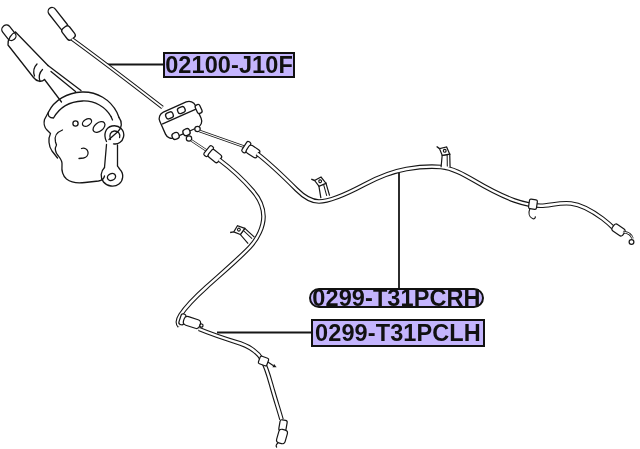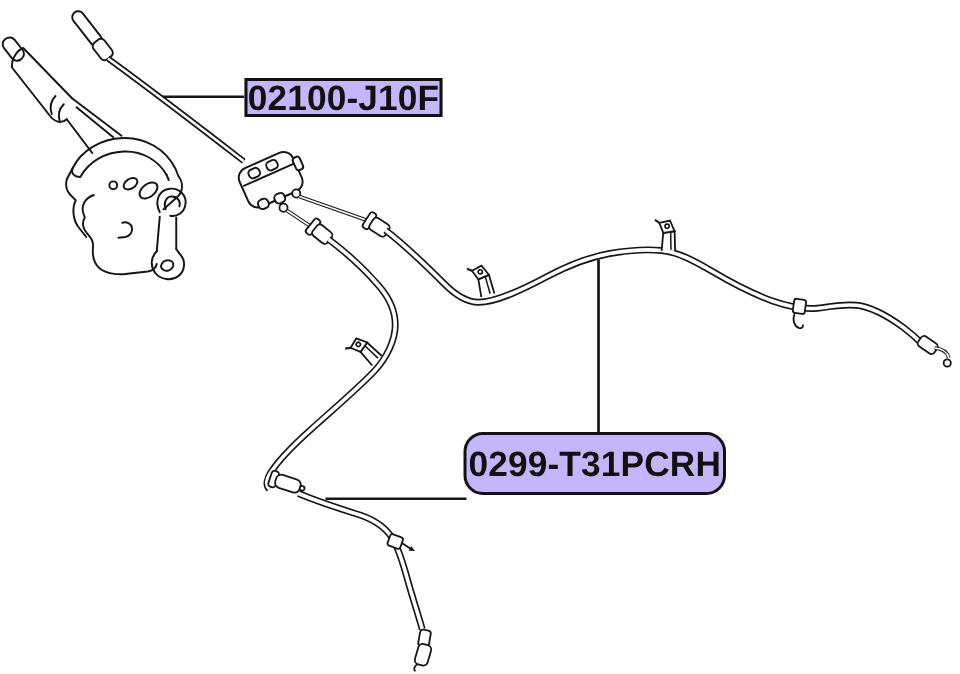--- a/index.html
+++ b/index.html
@@ -4,21 +4,21 @@
 <style>
   html,body{margin:0;padding:0;}
   body{width:640px;height:449px;background:#ffffff;position:relative;overflow:hidden;
        font-family:"Liberation Sans",sans-serif;}
   .stage{position:absolute;left:0;top:0;width:640px;height:449px;}
   svg{position:absolute;left:0;top:0;}
   .part-label{position:absolute;box-sizing:border-box;border:2px solid #111;background:#c4b5fd;
     font-weight:bold;color:#111;white-space:nowrap;letter-spacing:0.1px;
     display:flex;align-items:center;justify-content:center;font-size:23.5px;}
   #label-front{left:163px;top:52px;width:132px;height:26px;}
-  #label-rh{left:309px;top:288px;width:175px;height:42px;border-radius:13px;}
+  #label-rh{left:309px;top:288px;width:175px;height:20px;border-radius:13px;}
   #label-lh{left:311px;top:319px;width:174px;height:28px;}
 </style>
 </head>
 <body>
 
 <div class="stage">
 <svg width="640" height="449" viewBox="0 0 640 449">
   <defs>
     <g id="flagclip">
       <path d="M -5,-1 L -4.5,-13 L 3,-14.5 L 4,-1.5" fill="#fff" stroke="#161616" stroke-width="1.2"></path>
@@ -126,13 +126,14 @@
     <g fill="#fff" stroke="#161616" stroke-width="1.2">
       <rect transform="translate(283,425.5) rotate(10)" x="-3.6" y="-5.5" width="7.2" height="11" rx="2"></rect>
       <rect transform="translate(282,436.5) rotate(16)" x="-4.4" y="-7" width="8.8" height="14" rx="3"></rect>
       <path d="M 278,443 C 276,444.5 275.5,446.5 277,447.5" fill="none"></path>
     </g>
   </g>
 </svg>
 
 <div class="part-label" id="label-front">02100-J10F</div>
 <div class="part-label" id="label-rh">0299-T31PCRH</div>
+<div class="part-label" id="label-lh">0299-T31PCLH</div>
 </div>
 
 </body></html>

